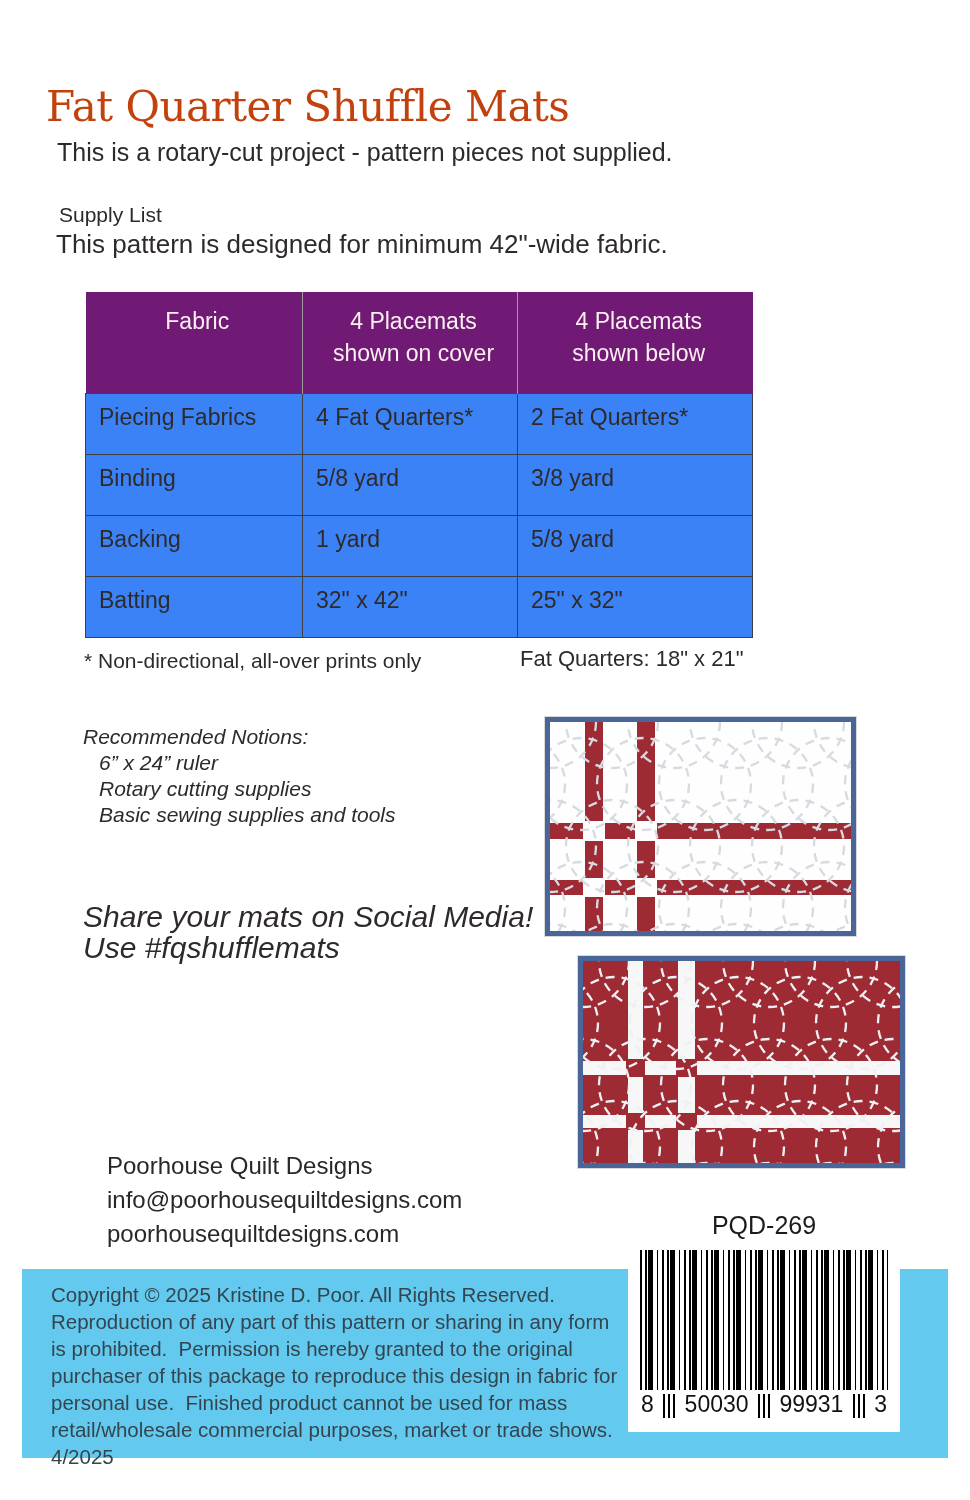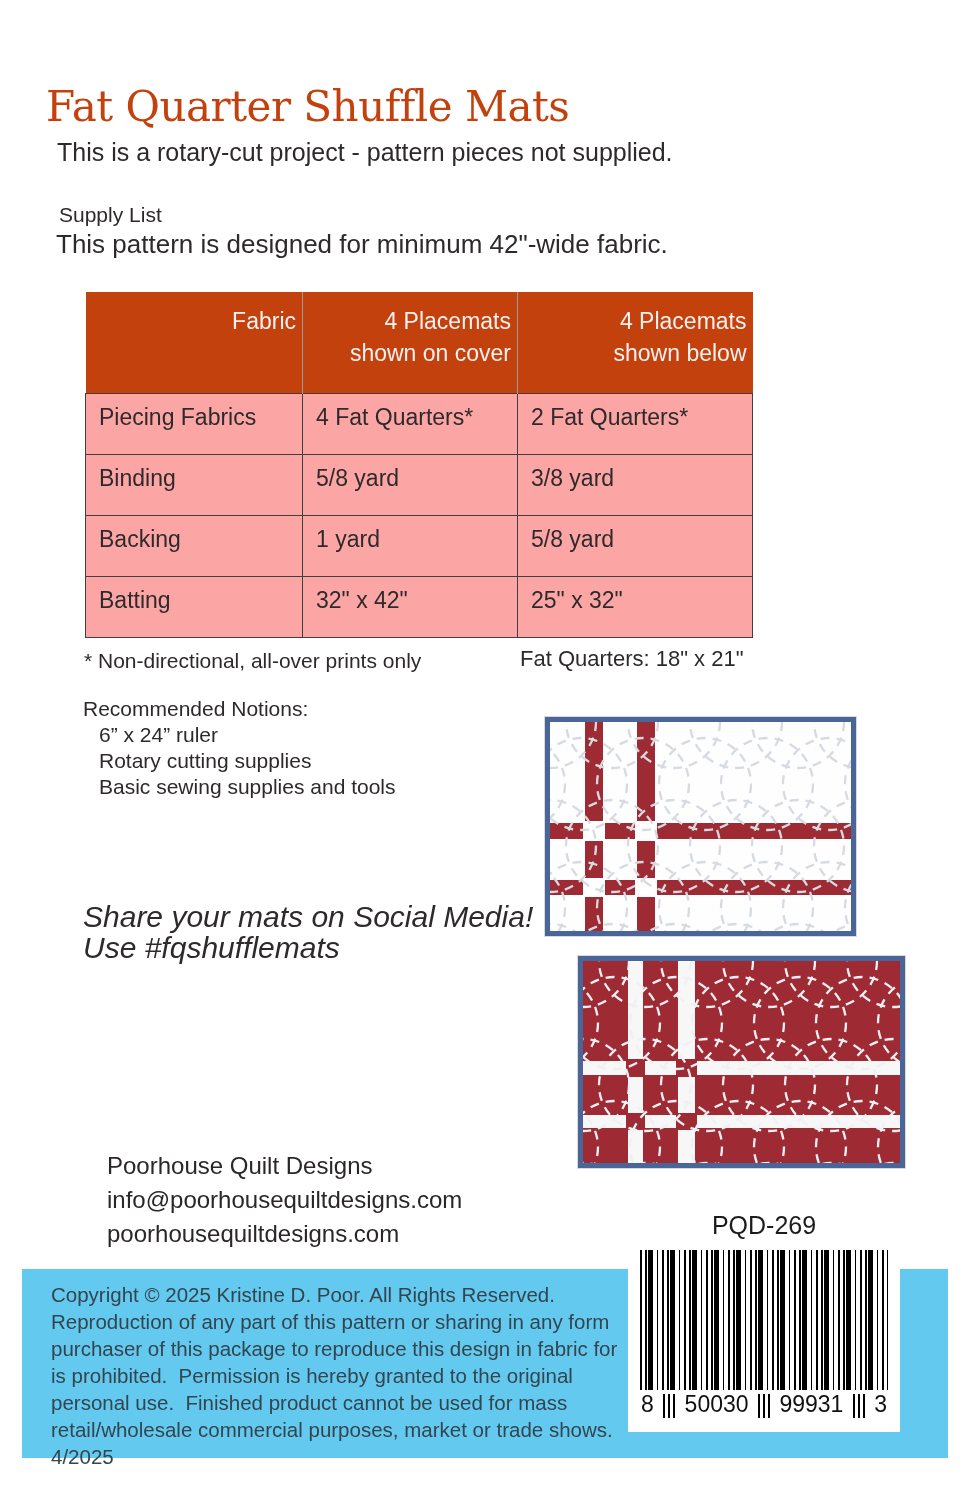--- a/index.html
+++ b/index.html
@@ -9,33 +9,33 @@
   
   #title{left:46px;top:82px;font-family:"DejaVu Serif",serif;font-weight:500;font-size:42px;color:#c2410c;letter-spacing:-0.5px;}
   #subtitle{left:57px;top:138px;font-size:25px;color:#2e2a2b;}
 
   
   #supply-heading{left:59px;top:203px;font-size:21px;}
   #supply-note{left:56px;top:229px;font-size:26px;}
 
   
   #supply-table{left:85px;top:292px;width:667px;border-collapse:collapse;table-layout:fixed;}
-  #supply-table th{background:#c2410c;color:#faf0f0;font-weight:normal;font-size:23px;text-align:right;
+  #supply-table th{background:#701a75;color:#faf0f0;font-weight:normal;font-size:23px;text-align:center;
     vertical-align:top;padding:13px 6px 0 13px;height:101px;box-sizing:border-box;white-space:pre-line;line-height:32px;}
   #supply-table th + th{border-left:1.5px solid #9c9c9c;}
   #supply-table td{border:1.5px solid #3f3f3f;font-size:23px;vertical-align:top;
-    padding:10px 6px 0 13px;height:61px;box-sizing:border-box;background:#fca5a5;}
+    padding:10px 6px 0 13px;height:61px;box-sizing:border-box;background:#3b82f6;}
   #supply-table col.c1{width:217px;} #supply-table col.c2{width:215px;} #supply-table col.c3{width:235px;}
 
   
   #footnote-left{left:84px;top:649px;font-size:21px;}
   #footnote-right{left:520px;top:646px;font-size:22px;}
 
   
-  #notions{left:83px;top:696px;font-size:21px;line-height:26px;}
+  #notions{left:83px;top:724px;font-size:21px;line-height:26px;font-style:italic;}
   #notions .item{padding-left:16px;}
 
   
   #share{left:83px;top:901px;font-size:30px;font-style:italic;line-height:31px;}
 
   
   #contact{left:59px;top:1149px;font-size:24px;line-height:34px;color:#2b2728;margin-left:48px;}
 
   
   .mat{border:5px solid #4a6598;background:#fff;box-shadow:0 0 0 1px #d9d9d9;}
@@ -260,18 +260,18 @@
     <span class="guard"></span>
     <span>99931</span>
     <span class="guard"></span>
     <span>3</span>
   </div>
 </div>
 
 <div class="abs" id="copyright-text">
   <div>Copyright © 2025 Kristine D. Poor. All Rights Reserved.</div>
   <div>Reproduction of any part of this pattern or sharing in any form</div>
+  <div>is prohibited.  Permission is hereby granted to the original</div>
   <div>purchaser of this package to reproduce this design in fabric for</div>
-  <div>is prohibited.  Permission is hereby granted to the original</div>
   <div>personal use.  Finished product cannot be used for mass</div>
   <div>retail/wholesale commercial purposes, market or trade shows.</div>
   <div>4/2025</div>
 </div>
 
 </body></html>

